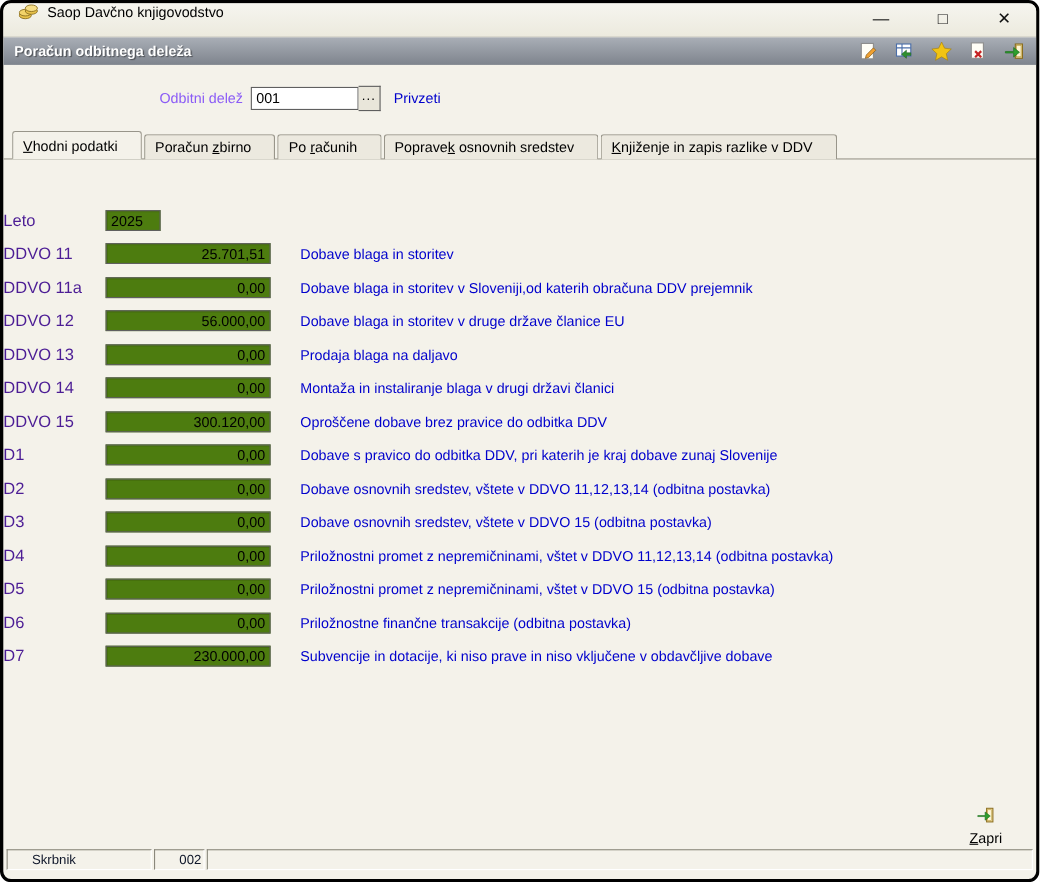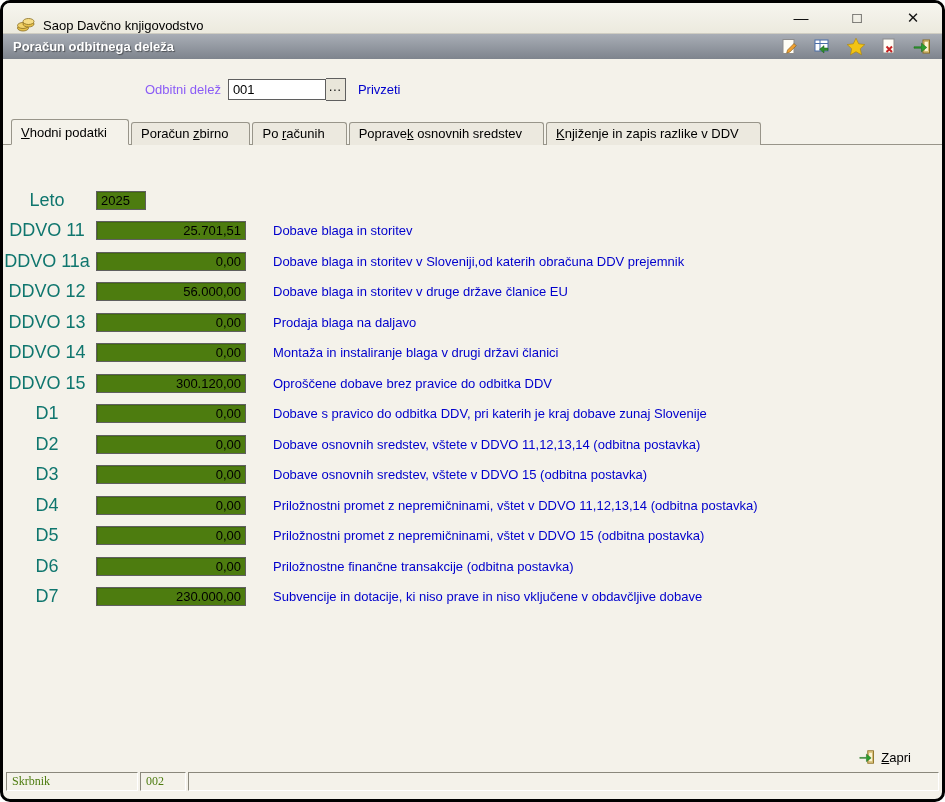--- a/index.html
+++ b/index.html
@@ -1,19 +1,19 @@
 <!DOCTYPE html>
 <html><head>
 <meta charset="utf-8">
 <style>
   html,body{margin:0;padding:0;background:#fff;font-family:"Liberation Sans","DejaVu Sans",sans-serif;}
   .window{width:939px;height:796px;margin:0 auto;border:3px solid #000;border-radius:10px;overflow:hidden;
           background:#f4f2ea;display:flex;flex-direction:column;box-sizing:content-box;}
   
-  .titlebar{height:30px;flex:0 0 30px;display:flex;align-items:flex-end;padding:0 12px 0 14px;
+  .titlebar{height:30px;flex:0 0 30px;display:flex;align-items:flex-start;padding:0 12px 0 14px;
             background:linear-gradient(#f6f5ef,#eceade);border-bottom:1px solid #cfcdc2;}
   .app-icon{width:18px;height:16px;margin-right:8px;display:inline-flex;}
   .title-text{font-size:13px;color:#000;flex:1;}
   .win-btn{width:34px;text-align:center;font-size:15px;color:#111;margin-left:22px;cursor:default;line-height:30px;}
   
   .headerbar{height:25px;flex:0 0 25px;display:flex;align-items:center;padding:0 10px;
              background:linear-gradient(#a9aeb6,#7e848d);justify-content:flex-end;}
   .header-title{flex:1;color:#fff;font-weight:bold;font-size:13px;text-shadow:1px 1px 1px rgba(0,0,0,.45);}
   .header-icons{display:flex;align-items:center;gap:13px;}
   .hicon{width:20px;height:20px;display:inline-flex;cursor:pointer;}
@@ -26,35 +26,35 @@
               font-size:12px;line-height:17px;text-align:center;cursor:pointer;letter-spacing:1px;}
   .link{color:#0000cc;font-size:13px;margin-left:12px;cursor:pointer;}
   
   .tab-strip{display:flex;align-items:flex-end;padding-left:8px;border-bottom:1px solid #98958a;flex:0 0 auto;}
   .tab{font-size:13px;color:#000;background:#ece9df;border:1px solid #98958a;border-bottom:none;
        border-radius:3px 3px 0 0;padding:3px 21px 4px 9px;margin-right:2px;margin-bottom:-1px;cursor:pointer;}
   .tab.active{background:#f4f2ea;border-bottom:1px solid #f4f2ea;padding-top:5px;font-weight:normal;position:relative;z-index:2;}
   
   .content{flex:1 1 auto;padding-top:40px;overflow:hidden;}
   .field-row{display:flex;align-items:center;height:30.5px;}
-  .field-label{width:88px;text-align:center;padding-right:5px;font-size:18px;color:#0f766e;flex:0 0 88px;}
+  .field-label{width:88px;text-align:left;padding-right:5px;font-size:15px;color:#4c1d95;flex:0 0 88px;}
   .field-input{width:140px;height:17px;border:1px solid #5f5f5f;box-shadow:inset 1px 1px 0 rgba(0,0,0,.12);
                background:#4d7c0f;font-size:13px;padding:0 4px;font-family:inherit;outline:none;flex:0 0 auto;}
   .field-input.right{text-align:right;}
   .field-input.narrow{width:40px;}
   .field-desc{margin-left:27px;color:#0000cc;font-size:13px;white-space:nowrap;}
   
   .footerbar{flex:0 0 30px;display:flex;justify-content:flex-end;align-items:center;padding-right:24px;}
   .zapri-btn{display:flex;align-items:center;gap:5px;background:transparent;border:1px solid transparent;
-             font-size:13px;font-family:inherit;cursor:pointer;color:#000;padding:2px 6px;}
+             font-size:13px;font-family:inherit;cursor:pointer;color:#000;padding:2px 6px;flex-direction:column;}
   .zicon{width:18px;height:16px;display:inline-flex;}
   
   .statusbar{flex:0 0 19px;display:flex;gap:2px;padding:0 3px;margin-bottom:8px;}
-  .status-cell{border:1px solid;border-color:#8a887c #fff #fff #8a887c;font-size:12px;color:#4d7c0f;
-               padding:1px 5px;box-sizing:border-box;white-space:nowrap;overflow:hidden;font-family:Liberation Serif, serif;}
+  .status-cell{border:1px solid;border-color:#8a887c #fff #fff #8a887c;font-size:12px;color:#0f172a;
+               padding:1px 22px;box-sizing:border-box;white-space:nowrap;overflow:hidden;}
   .status-user{width:132px;flex:0 0 132px;}
   .status-code{width:46px;flex:0 0 46px;}
   .status-rest{flex:1 1 auto;}
   u{text-decoration:underline;}
 </style>
 </head>
 <body>
 
 <div class="window">
 

